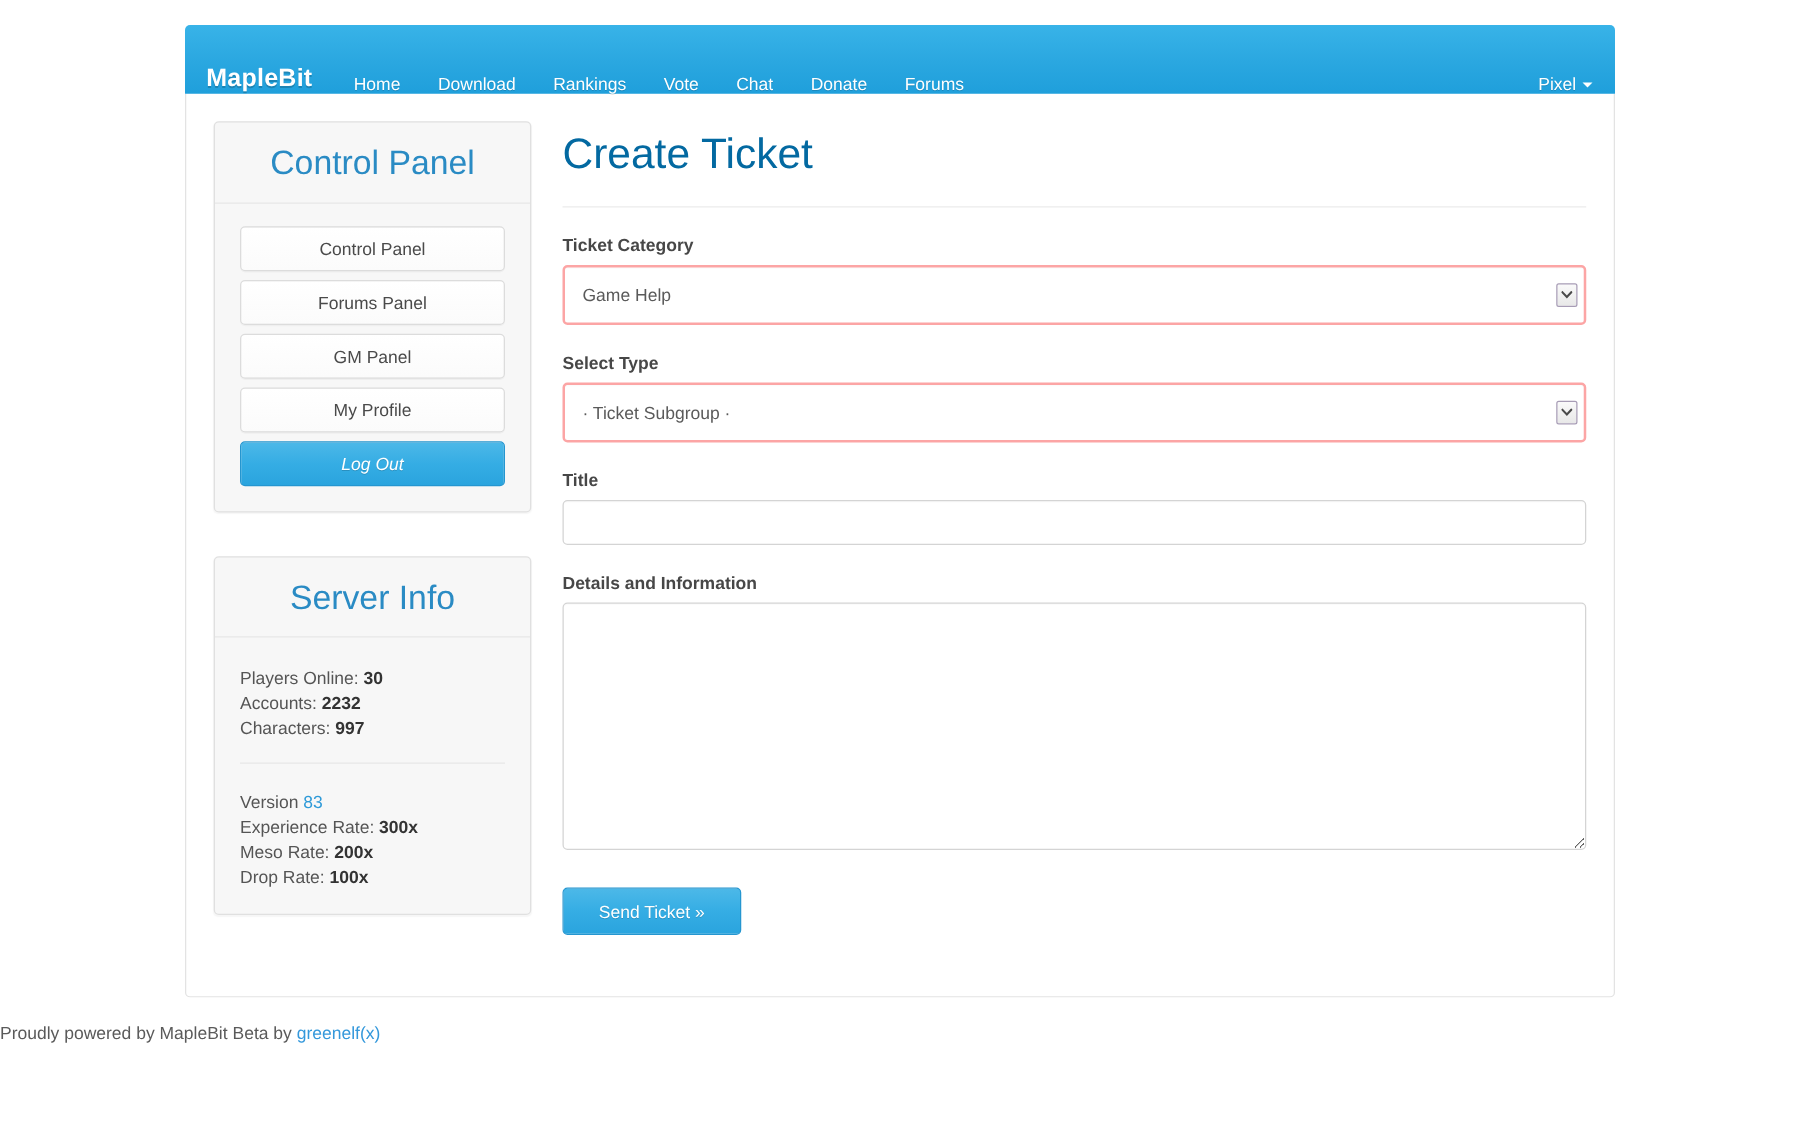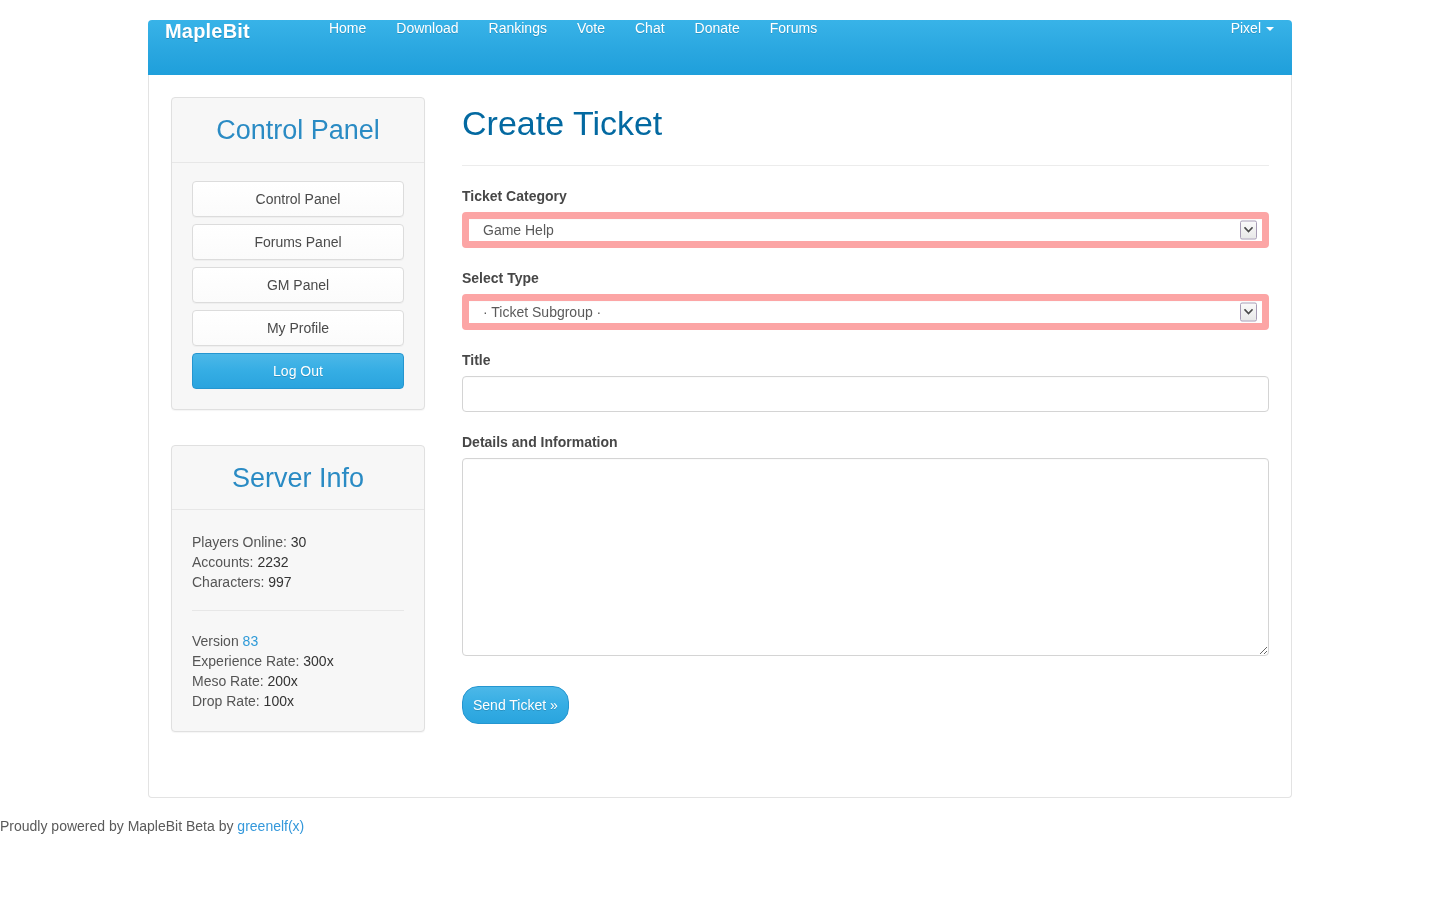--- a/index.html
+++ b/index.html
@@ -23,24 +23,23 @@
     width: 1144px;
   }
 
   
   .navbar {
     height: 55px;
     background: #29aae3;
     background: linear-gradient(to bottom, #38b3e8 0%, #2aa7e0 55%, #1f9fdb 100%);
     border-radius: 4px 4px 0 0;
     display: flex;
-    align-items: flex-start;
+    align-items: flex-end;
     padding: 0 0 0 0;
     position: relative;
-    gap: 46px;
   }
   .brand {
     color: #ffffff;
     font-size: 20px;
     font-weight: bold;
     letter-spacing: .2px;
     padding: 0 18px 0 17px;
     display: flex; align-items: center;
     text-decoration: none;
     text-shadow: 0 1px 0 rgba(0,0,0,.18);
@@ -79,21 +78,21 @@
 
   
   .content-card {
     background: #ffffff;
     border: 1px solid #e3e3e3;
     border-top: none;
     border-radius: 0 0 4px 4px;
     min-height: 722px;
     padding: 20px 22px 30px 22px;
     display: flex;
-    gap: 37px;
+    gap: 25px;
   }
 
   
   .sidebar { width: 254px; flex: 0 0 254px; padding-top: 2px; }
 
   .panel {
     background: #f7f7f7;
     border: 1px solid #e0e0e0;
     border-radius: 4px;
     margin-bottom: 35px;
@@ -134,29 +133,30 @@
     text-align: center;
     font-size: 14px;
     color: #ffffff;
     background: linear-gradient(to bottom, #4cb8e8 0%, #35ade4 50%, #2aa4de 100%);
     border: 1px solid #2596d0;
     border-radius: 4px;
     padding: 9px 10px;
     text-decoration: none;
     cursor: pointer;
     text-shadow: 0 1px 0 rgba(0,0,0,.15);
+    font-style: italic;
   }
 
   .info-block { padding: 4px 0 0 0; }
   .info-line {
     font-size: 14px;
     color: #555555;
     line-height: 20px;
   }
-  .info-line b { color: #333333; font-weight: normal; }
+  .info-line b { color: #333333; font-weight: bold; }
   .info-line .ver { color: #2e9ad8; font-weight: normal; }
   .info-sep {
     border: 0;
     border-top: 1px solid #e7e7e7;
     margin: 18px 0 16px 0;
   }
 
   
   .main { flex: 1 1 auto; padding-top: 0px; min-width: 0; }
   .page-title {
@@ -178,23 +178,23 @@
     display: block;
     font-size: 14px;
     font-weight: bold;
     color: #474747;
     margin-bottom: 8px;
   }
 
   .select-box {
     position: relative;
     width: 100%;
-    height: 36px;
-    background: #ffffff;
-    border: 7px solid #fca5a5;
+    height: 48px;
+    background: #ffffff;
+    border: 2px solid #fca5a5;
     border-radius: 4px;
     display: flex;
     align-items: center;
     padding: 0 32px 0 14px;
     font-size: 14px;
     color: #5a5a5a;
     cursor: pointer;
     box-shadow: inset 0 1px 1px rgba(0,0,0,.02);
   }
   .select-arrow {
@@ -237,22 +237,22 @@
     display: block;
     box-shadow: inset 0 1px 1px rgba(0,0,0,.02);
   }
 
   .btn-submit {
     display: inline-block;
     font-size: 14px;
     color: #ffffff;
     background: linear-gradient(to bottom, #4cb8e8 0%, #35ade4 50%, #2aa4de 100%);
     border: 1px solid #2596d0;
-    border-radius: 16px;
-    padding: 10px 10px;
+    border-radius: 4px;
+    padding: 10px 28px;
     cursor: pointer;
     text-shadow: 0 1px 0 rgba(0,0,0,.15);
     font-family: "Liberation Sans", sans-serif;
     margin-top: 8px;
   }
 
   
   .footer {
     position: absolute;
     left: 0; right: 0;

